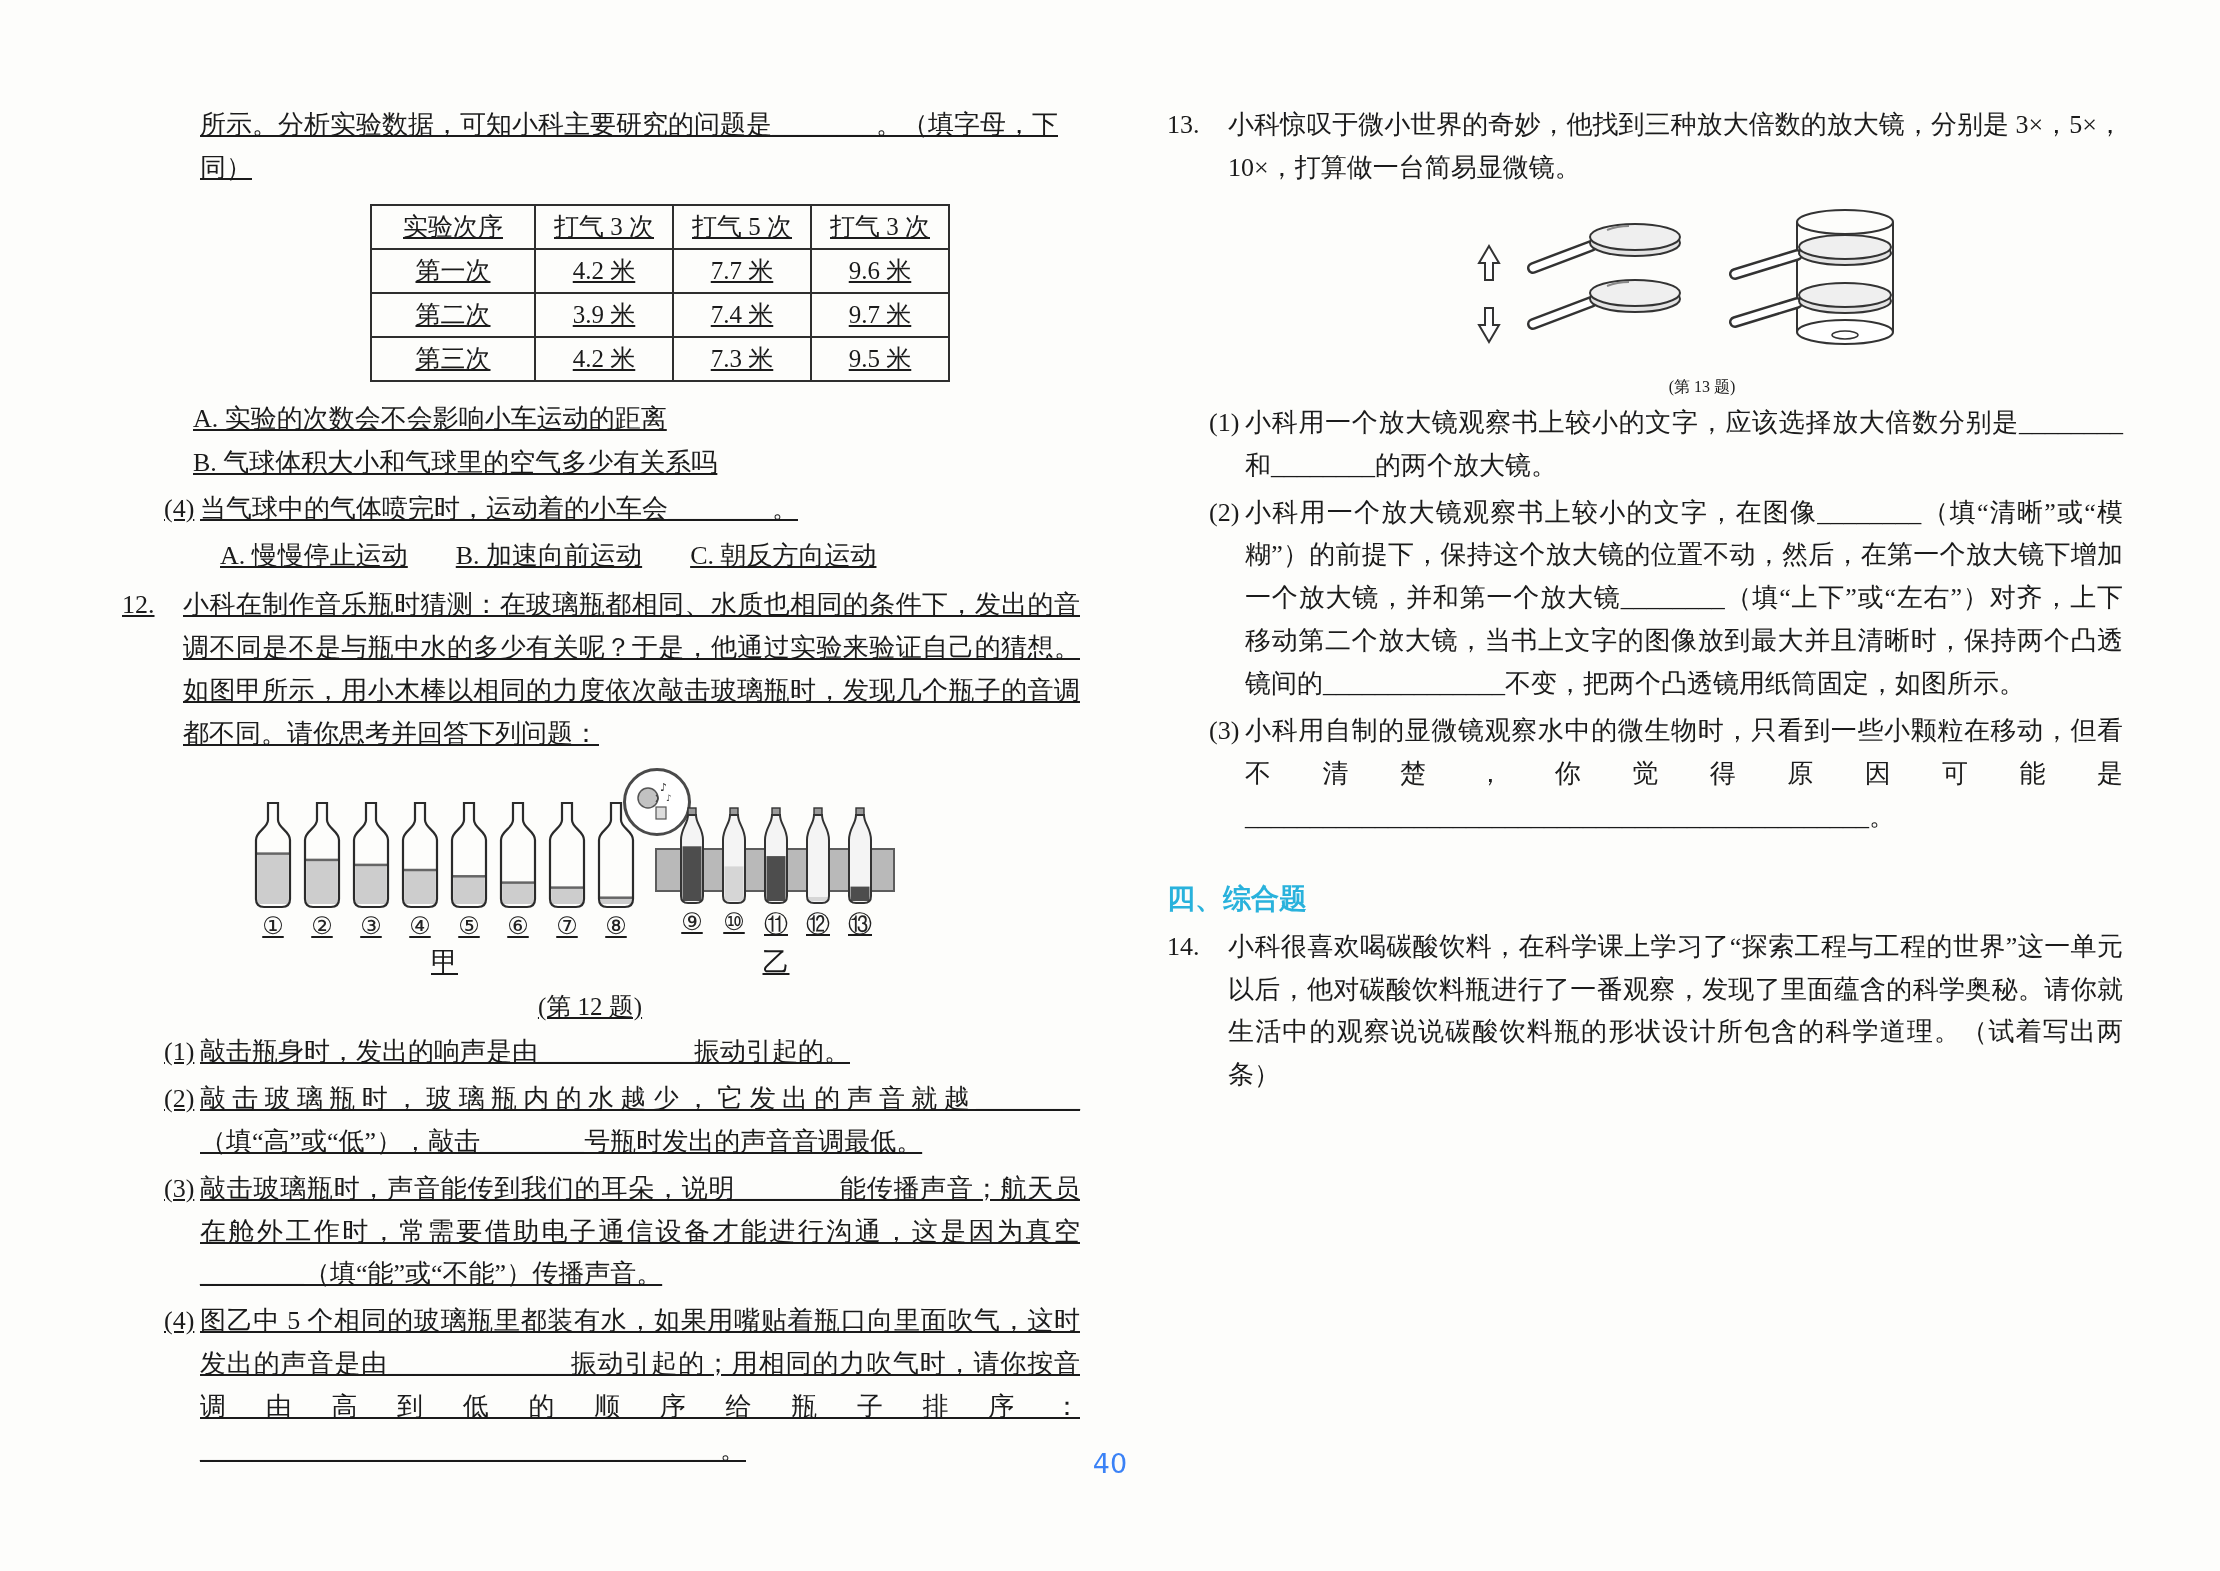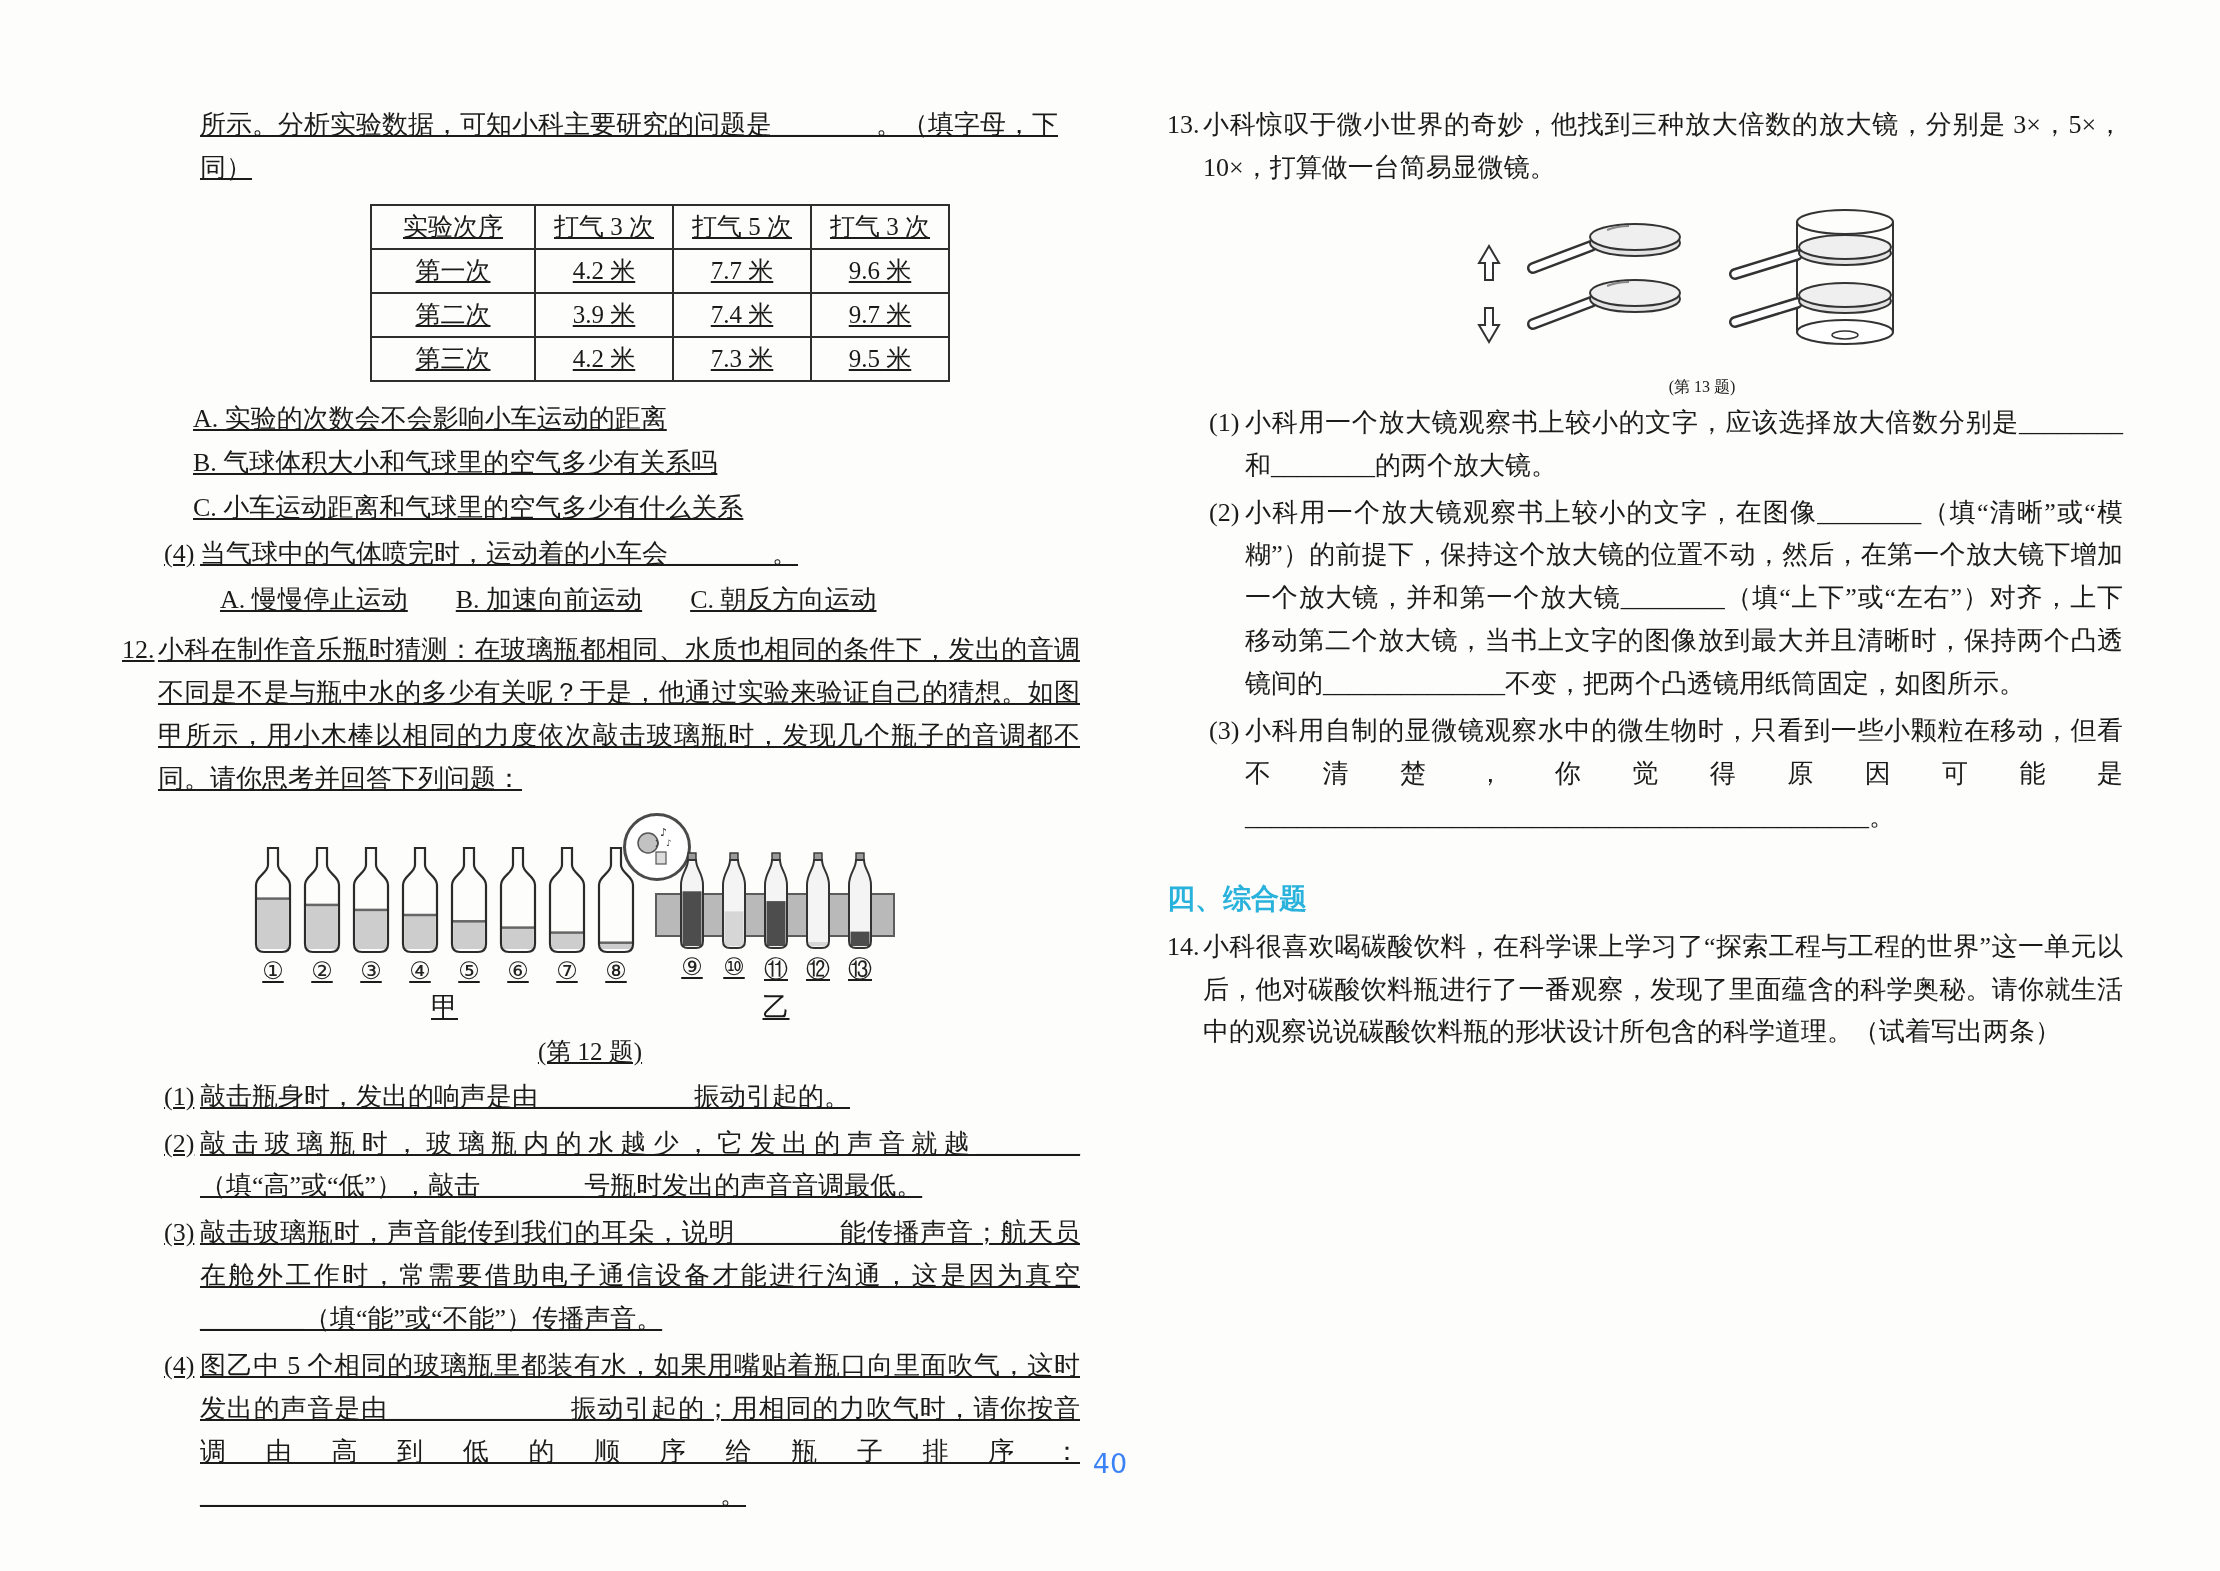--- a/index.html
+++ b/index.html
@@ -23,21 +23,21 @@
     width:124px; height:42px; padding:0 6px;
   }
   table.dtable th:first-child, table.dtable td:first-child { width:150px; }
 
   .opt { margin:3px 0 3px 71px; line-height:1.6; }
   .subq { display:flex; margin-top:4px; line-height:1.65; }
   .subq .snum { flex:0 0 36px; margin-left:42px; }
   .subq .stext { flex:1; text-align:justify; }
   .abc-row { display:flex; gap:48px; margin:4px 0 6px 98px; line-height:1.6; }
 
-  .qrow { display:flex; margin-top:8px; line-height:1.65; }
+  .qrow { display:flex; margin-top:8px; line-height:1.65;gap:25px; }
   .qrow .qnum { flex:0 0 36px; }
   .qrow .qtext { flex:1; text-align:justify; }
 
   
   .fig12 { margin:16px 0 8px 128px; width:680px; }
   .fig12-row { display:flex; align-items:flex-end; gap:36px; }
   .subfig { display:flex; flex-direction:column; align-items:center; }
   .jia-bottles { display:flex; gap:3px; align-items:flex-end; }
   .labels-row { display:flex; gap:3px; margin-top:2px; }
   .labels-row .blabel { width:46px; text-align:center; font:24px "DejaVu Sans",sans-serif; color:#222; }
@@ -98,21 +98,20 @@
         <td>第三次</td>
         <td>4.2 米</td>
         <td>7.3 米</td>
         <td>9.5 米</td>
       </tr>
     </tbody>
       </table>
 
     <div class="opt">A. 实验的次数会不会影响小车运动的距离</div>
     <div class="opt">B. 气球体积大小和气球里的空气多少有关系吗</div>
-    <div class="opt">C. 小车运动距离和气球里的空气多少有什么关系</div>
 
     <div class="subq">
       <span class="snum">(4)</span>
       <span class="stext">当气球中的气体喷完时，运动着的小车会________。</span>
     </div>
     <div class="abc-row">
       <span>A. 慢慢停止运动</span>
       <span>B. 加速向前运动</span>
       <span>C. 朝反方向运动</span>
     </div>

